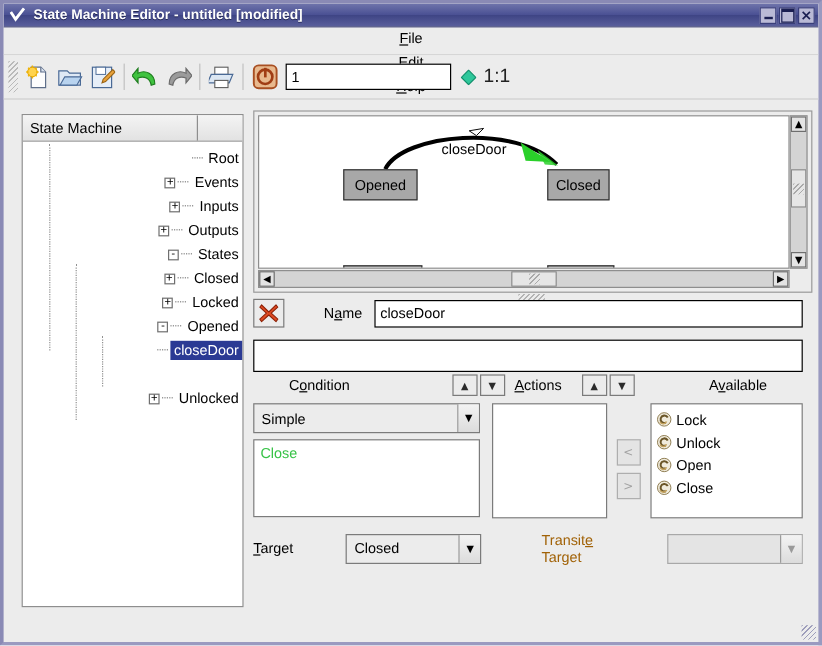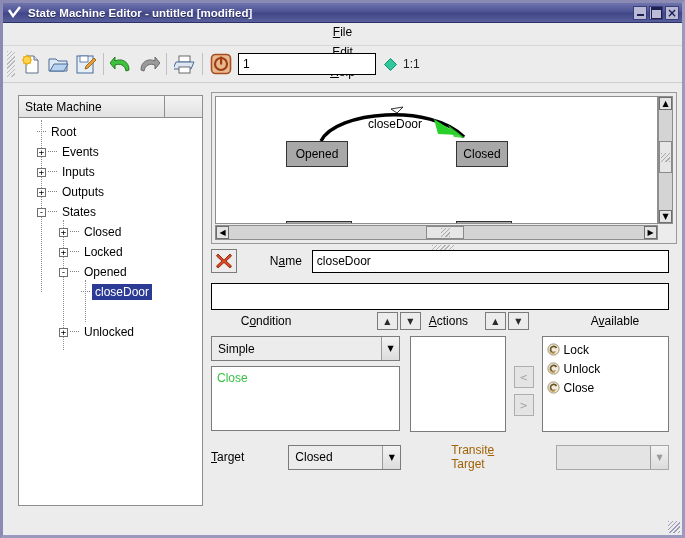--- a/index.html
+++ b/index.html
@@ -59,21 +59,21 @@
   .tbtn{
     width:27px;height:27px;display:flex;align-items:center;justify-content:center;
     cursor:default;border:1px solid transparent;box-sizing:border-box;
   }
   .tsep{width:1px;height:22px;background:#c0c0c0;margin:0 4px;}
   .zoomfield{
     width:138px;height:22px;background:#fff;border:1px solid #000;
     box-sizing:border-box;font-size:12px;padding:2px 4px;outline:none;
     font-family:"Liberation Sans",sans-serif;color:#000;margin-left:4px;
   }
-  .zoomratio{margin-left:6px;font-size:12px;color:#222;text-align:right;}
+  .zoomratio{margin-left:6px;font-size:16px;color:#222;text-align:right;}
   .diamond{margin-left:8px;width:13px;height:13px;}
 
   
   .content{position:absolute;left:3px;top:81px;right:3px;bottom:3px;}
 
   
   .treepanel{
     position:absolute;left:12px;top:11px;width:185px;height:411px;
     background:#fff;border:1px solid #8e8e8e;box-sizing:border-box;overflow:hidden;
   }
@@ -81,21 +81,21 @@
   .th-col{
     display:flex;align-items:center;padding:0 6px;font-size:12px;color:#000;
     box-sizing:border-box;border-right:1px solid #8e8e8e;
     background:linear-gradient(180deg,#f4f4f4,#e2e2e2);cursor:default;
   }
   .th-main{flex:0 0 146px;}
   .th-extra{flex:1 1 auto;border-right:none;}
   .treebody{position:relative;padding:4px 0 0 0;}
   .tnode{
     display:flex;align-items:center;height:20px;font-size:12px;color:#000;
-    cursor:default;position:relative;white-space:nowrap;
+    cursor:default;position:relative;white-space:nowrap;justify-content:flex-end;
   }
   .tnode .handle{
     width:9px;height:9px;border:1px solid #6f6f6f;background:#fff;
     display:flex;align-items:center;justify-content:center;
     font-size:9px;line-height:7px;font-family:"DejaVu Sans Mono",monospace;
     box-sizing:border-box;margin-right:2px;flex:0 0 auto;color:#000;
   }
   .tnode .dots{
     width:9px;height:1px;border-top:1px dotted #808080;margin-right:2px;flex:0 0 auto;
   }
@@ -474,20 +474,28 @@
                 <path d="M3 8.5 C4.4 10.8 7.6 10.6 8.4 8.3" fill="none" stroke="#c3a15c" stroke-width="1.3"></path>
               </svg>
               <span>Unlock</span>
             </div>
             <div class="litem">
               <svg width="13" height="13" viewBox="0 0 13 13">
                 <circle cx="6.5" cy="6.5" r="5.6" fill="#f0ebdc" stroke="#8c7a4e" stroke-width="0.8"></circle>
                 <path d="M9.5 5 C8 2.4 4.4 3 3.6 5.6 C2.9 8.2 5.5 10.3 7.8 9.2" fill="none" stroke="#6b5628" stroke-width="1.7"></path>
                 <path d="M3 8.5 C4.4 10.8 7.6 10.6 8.4 8.3" fill="none" stroke="#c3a15c" stroke-width="1.3"></path>
               </svg>
+              <span>Open</span>
+            </div>
+            <div class="litem">
+              <svg width="13" height="13" viewBox="0 0 13 13">
+                <circle cx="6.5" cy="6.5" r="5.6" fill="#f0ebdc" stroke="#8c7a4e" stroke-width="0.8"></circle>
+                <path d="M9.5 5 C8 2.4 4.4 3 3.6 5.6 C2.9 8.2 5.5 10.3 7.8 9.2" fill="none" stroke="#6b5628" stroke-width="1.7"></path>
+                <path d="M3 8.5 C4.4 10.8 7.6 10.6 8.4 8.3" fill="none" stroke="#c3a15c" stroke-width="1.3"></path>
+              </svg>
               <span>Close</span>
             </div>
           </div>
         </div>
       </div>
 
       
       <div class="row" style="margin-top:11px;align-items:center;gap:36px;">
         <div class="lbl"><span></span><span class="mn">T</span><span>arget</span></div>
         <div class="combo" style="margin-left:8px;width:152px;">

